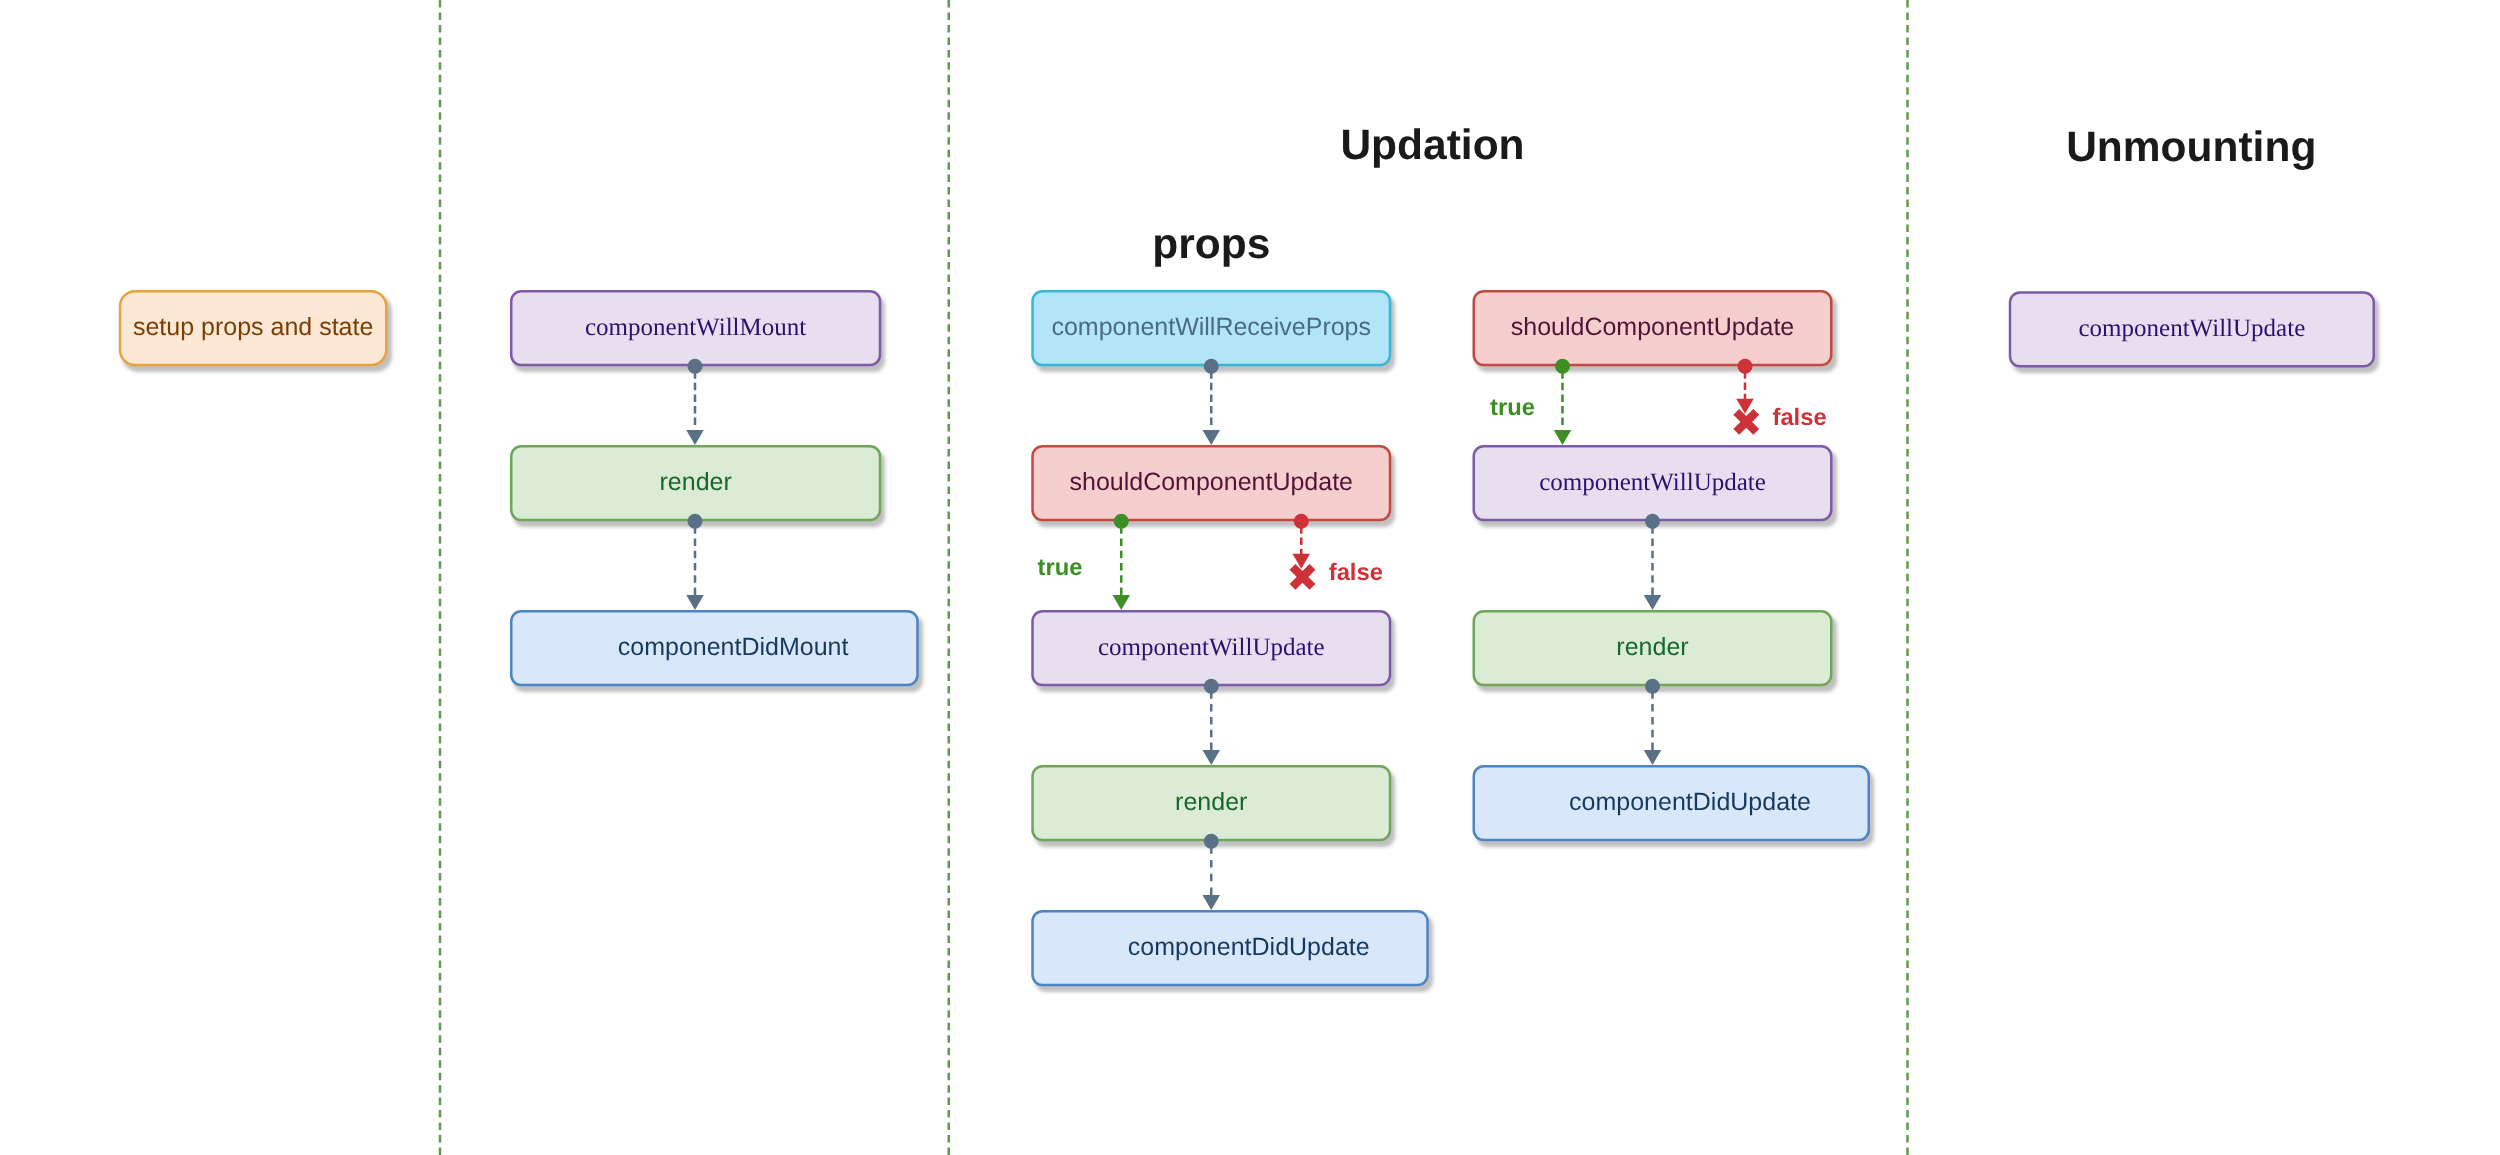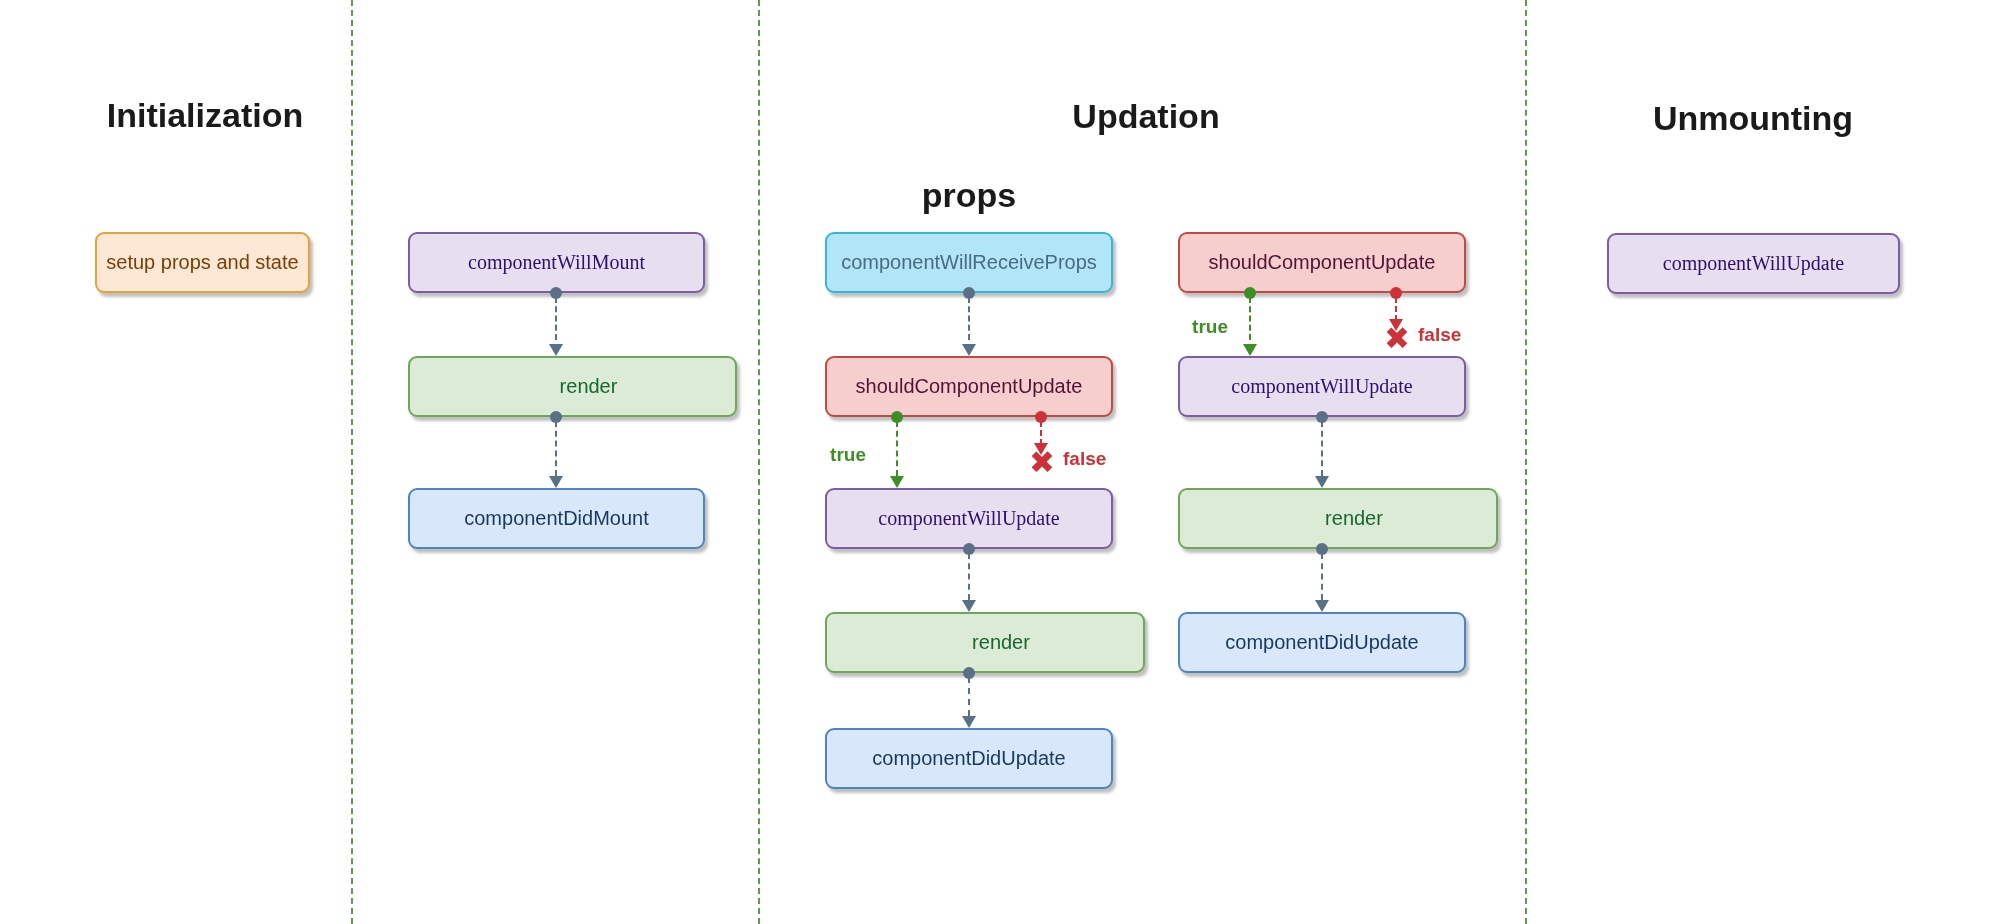--- a/index.html
+++ b/index.html
@@ -23,24 +23,24 @@
     font-size: 34px; font-weight: 700; color: var(--title-color, #1a1a1a);
   }
   .node {
     position: absolute; height: 57px;
     border: 2px solid; border-radius: 9px;
     display: flex; align-items: center; justify-content: center;
     font-size: 20px;
     box-shadow: 3px 4px 3px rgba(90,90,90,0.38);
     background: #eee;
   }
-  .node.orange { background: var(--orange-fill); border-color: var(--orange-border); color: var(--orange-text); }
+  .node.orange { background: var(--orange-fill); border-color: var(--orange-border); color: var(--orange-text); border-radius: 13px; }
   .node.purple { background: var(--purple-fill); border-color: var(--purple-border); color: var(--purple-text); font-family: Liberation Serif, serif; }
-  .node.green  { background: var(--green-fill);  border-color: var(--green-border);  color: var(--green-text); padding-left: 32px; }
-  .node.blue   { background: var(--blue-fill);   border-color: var(--blue-border);   color: var(--blue-text); }
+  .node.green  { background: var(--green-fill);  border-color: var(--green-border);  color: var(--green-text); }
+  .node.blue   { background: var(--blue-fill);   border-color: var(--blue-border);   color: var(--blue-text); padding-left: 30px; }
   .node.cyan   { background: var(--cyan-fill);   border-color: var(--cyan-border);   color: var(--cyan-text); text-align: center; }
   .node.red    { background: var(--red-fill);    border-color: var(--red-border);    color: var(--red-text); }
   .edge {
     position: absolute; width: 0;
     border-left: 2px dashed var(--edge-gray, #5a7087);
   }
   .edge.green { border-left-color: var(--branch-green, #3e8e26); }
   .edge.red   { border-left-color: var(--branch-red, #cc3238); }
   .dot {
     position: absolute; width: 12px; height: 12px; border-radius: 50%;
@@ -66,21 +66,20 @@
 </style>
 </head>
 <body>
 
 <div class="canvas">
 
   <div class="divider" style="left:351px"></div>
   <div class="divider" style="left:758px"></div>
   <div class="divider" style="left:1525px"></div>
 
-  <div class="section-title" style="left:55px;top:96px">Initialization</div>
   <div class="section-title" style="left:1603px;top:99px">Unmounting</div>
   <div class="section-title" style="left:996px;top:97px">Updation</div>
 
   <div class="sub-title" style="left:844px;top:176px">props</div>
 
   <div class="node orange" style="left:95px;top:232px;width:211px">setup props and state</div>
 
   <div class="node purple" style="left:408px;top:232px;width:293px">componentWillMount</div>
   <div class="node green" style="left:408px;top:356px;width:293px">render</div>
   <div class="node blue" style="left:408px;top:488px;width:293px">componentDidMount</div>

